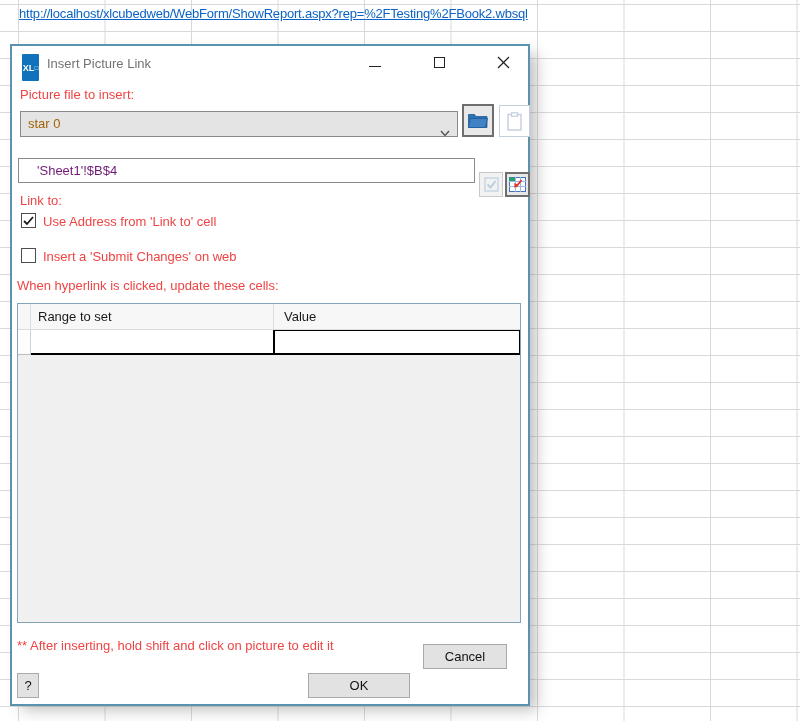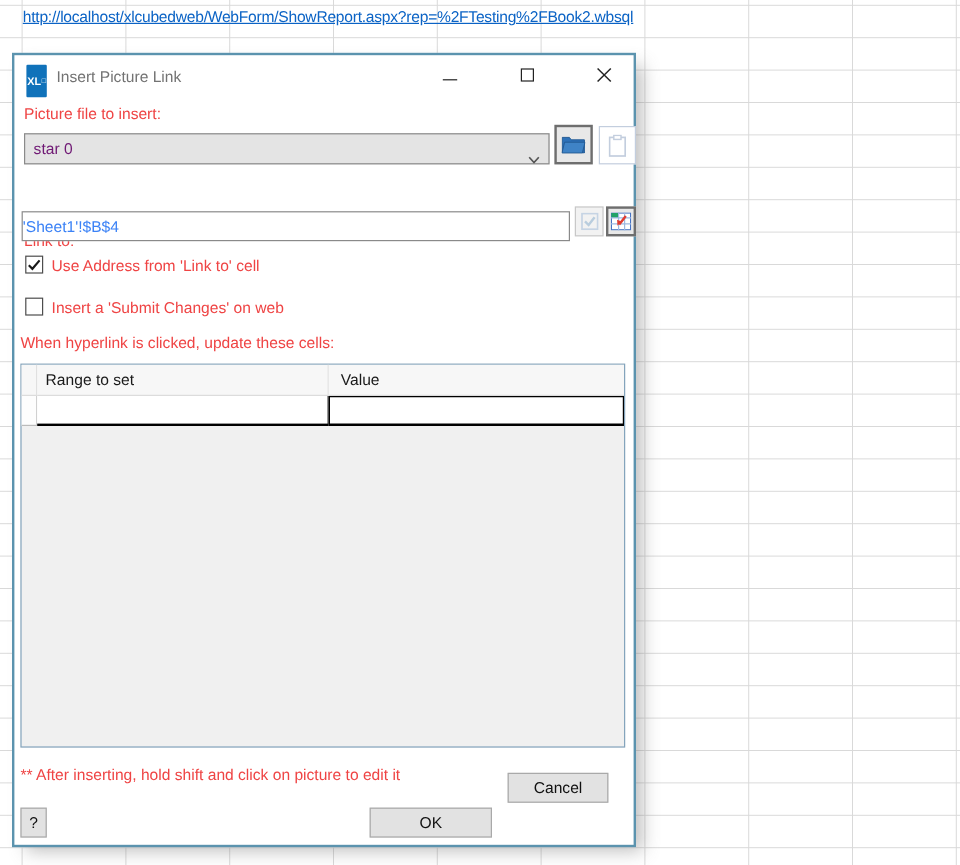--- a/index.html
+++ b/index.html
@@ -37,33 +37,33 @@
   .app-icon .cube { font-size:6px; vertical-align:super; margin-left:0.5px; }
   .title-text { left:35px; top:10px; font-size:13px; color:#737373; }
   .winbtn { top:4px; width:30px; height:24px; display:flex; align-items:center; justify-content:center; }
   .glyph-min { width:12px; border-top:1px solid #222; margin-top:8px; }
   .glyph-max { width:11px; height:11px; border:1px solid #222; background:transparent; }
 
   
   .combo {
     left:8px; top:65px; width:438px; height:26px;
     background:#e4e4e4; border:1px solid #8a8a8a;
-    font-size:13px; color:#701a75; line-height:24px; padding-left:7px;
+    font-size:13px; color:#a16207; line-height:24px; padding-left:7px;
   }
   .combo .chev { position:absolute; right:7px; top:9px; }
   .sq-btn {
     display:flex; align-items:center; justify-content:center;
     background:#f7f7f7;
   }
   .browse-btn { left:450px; top:58px; width:32px; height:33px; border:2px solid #6e6e6e; background:#e8e8e8; }
   .paste-btn  { left:487px; top:59px; width:31px; height:32px; border:1px solid #c3cede; background:#ffffff; }
   .text-input {
-    left:6px; top:130px; width:457px; height:25px;
+    left:6px; top:112px; width:457px; height:25px;
     background:#fff; border:1px solid #8a8a8a;
-    font-size:13px; color:#3b82f6; line-height:23px; padding-left:0;
+    font-size:13px; color:#701a75; line-height:23px; padding-left:18px;
   }
   .confirm-btn { left:467px; top:126px; width:24px; height:25px; border:1px solid #c8c8c8; background:#f2f2f2; }
   .range-btn   { left:493px; top:126px; width:25px; height:25px; border:2px solid #6e6e6e; background:#e8e8e8; }
 
   
   .cb-box { width:15px; height:15px; background:#fff; border:1px solid #4d4d4d;
             display:flex; align-items:center; justify-content:center; }
   .cb-row1-box { left:9px;  top:167px; }
   .cb-row2-box { left:9px;  top:202px; }
   .cb-row1-lbl { left:31px; top:168px; }

